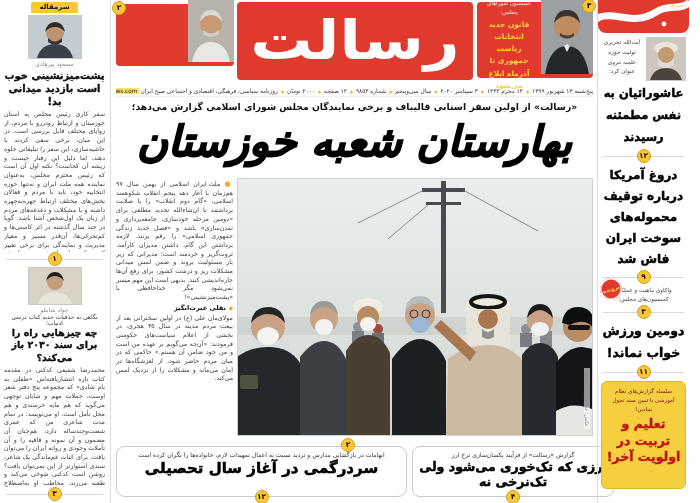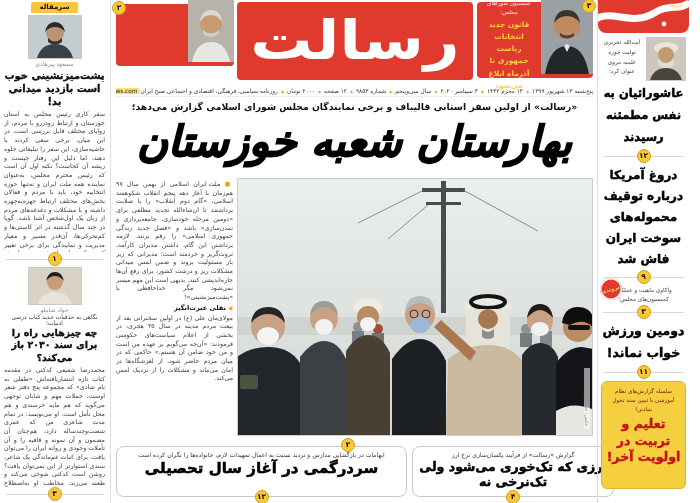--- a/index.html
+++ b/index.html
@@ -290,21 +290,21 @@
     <circle cx="340" cy="148" r="15" fill="#b98c62"></circle>
     <path d="M324,144 Q326,128 340,128 Q355,128 356,144 L356,150 Q348,138 332,146Z" fill="#0e0e0e"></path>
     <rect x="330" y="146" width="22" height="5" rx="2" fill="#111"></rect>
     <path d="M318,256 L318,184 Q330,168 344,168 L356,170 L356,256Z" fill="#131518"></path>
     <path d="M318,256 L318,232 Q334,222 354,230 L354,256Z" fill="#e8e6e2"></path>
   </svg>
   <div class="photocap">عکس: خبرگزاری خانه ملت</div>
 </div>
 <div class="pg photo-pg">۲</div>
 
-<div class="bbox" style="left:116px;width:291px;">
+<div class="bbox" style="left:116px;width:291px;border-radius:9px;">
   <div class="k">ابهامات در بازگشایی مدارس و تردید نسبت به اعمال تمهیدات لازم، خانواده‌ها را نگران کرده است</div>
   <div class="h" style="font-size:15px;">سردرگمی در آغاز سال تحصیلی</div>
   <div class="pg">۱۲</div>
 </div>
 <div class="bbox" style="left:412px;width:202px;">
   <div class="k">گزارش «رسالت» از فرآیند یکسان‌سازی نرخ ارز</div>
   <div class="h" style="font-size:12.5px;">ارزی که تک‌خوری می‌شود ولی تک‌نرخی نه</div>
   <div class="pg">۴</div>
 </div>
 

